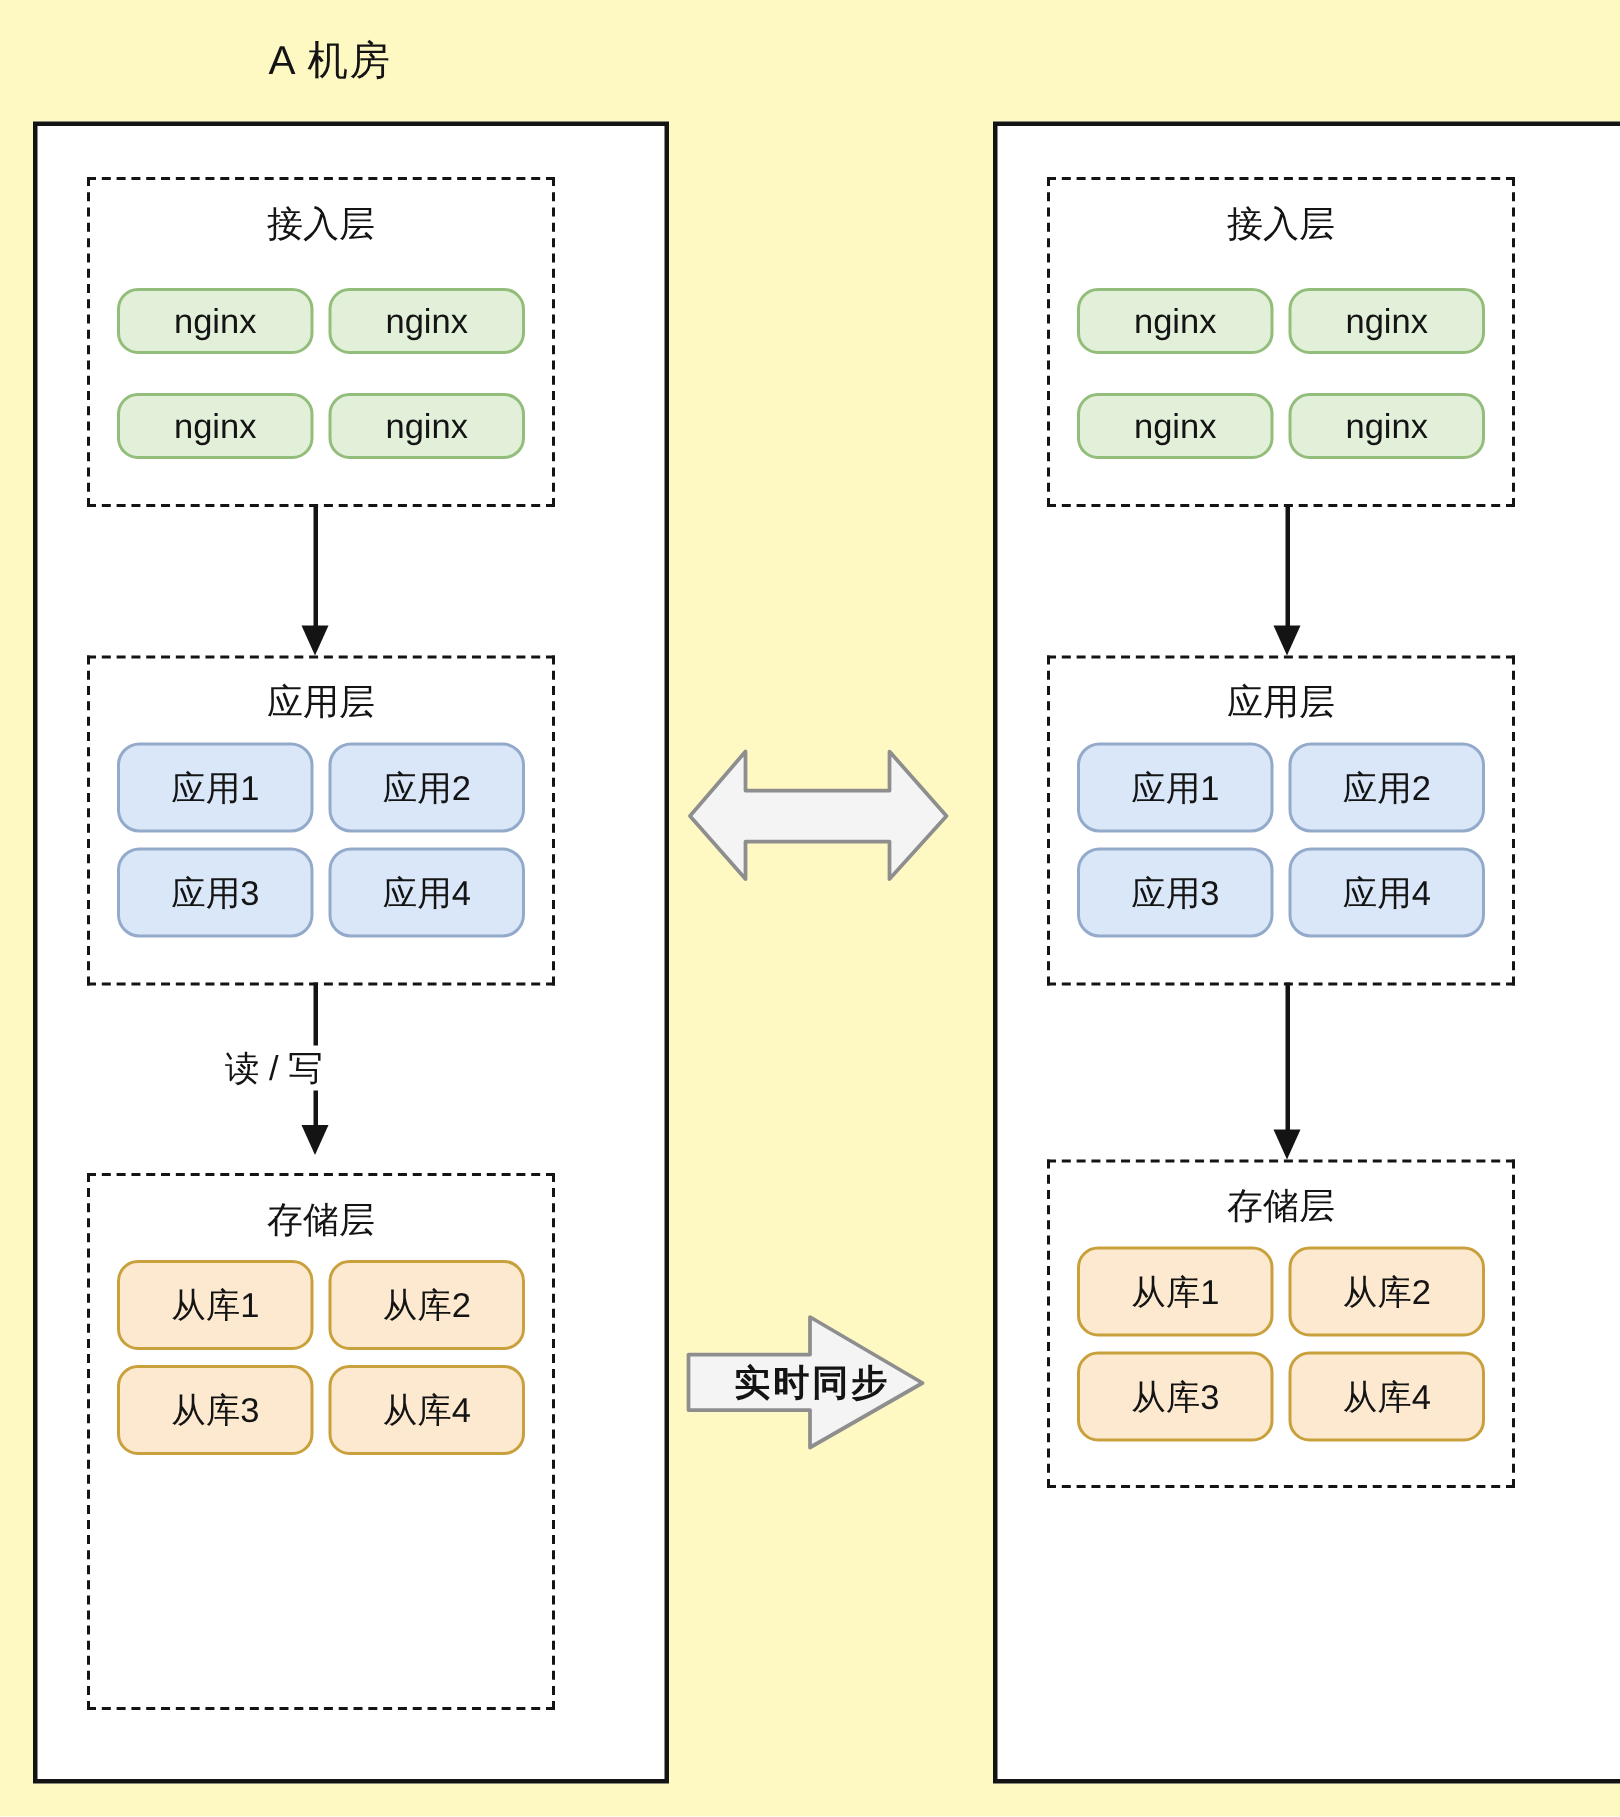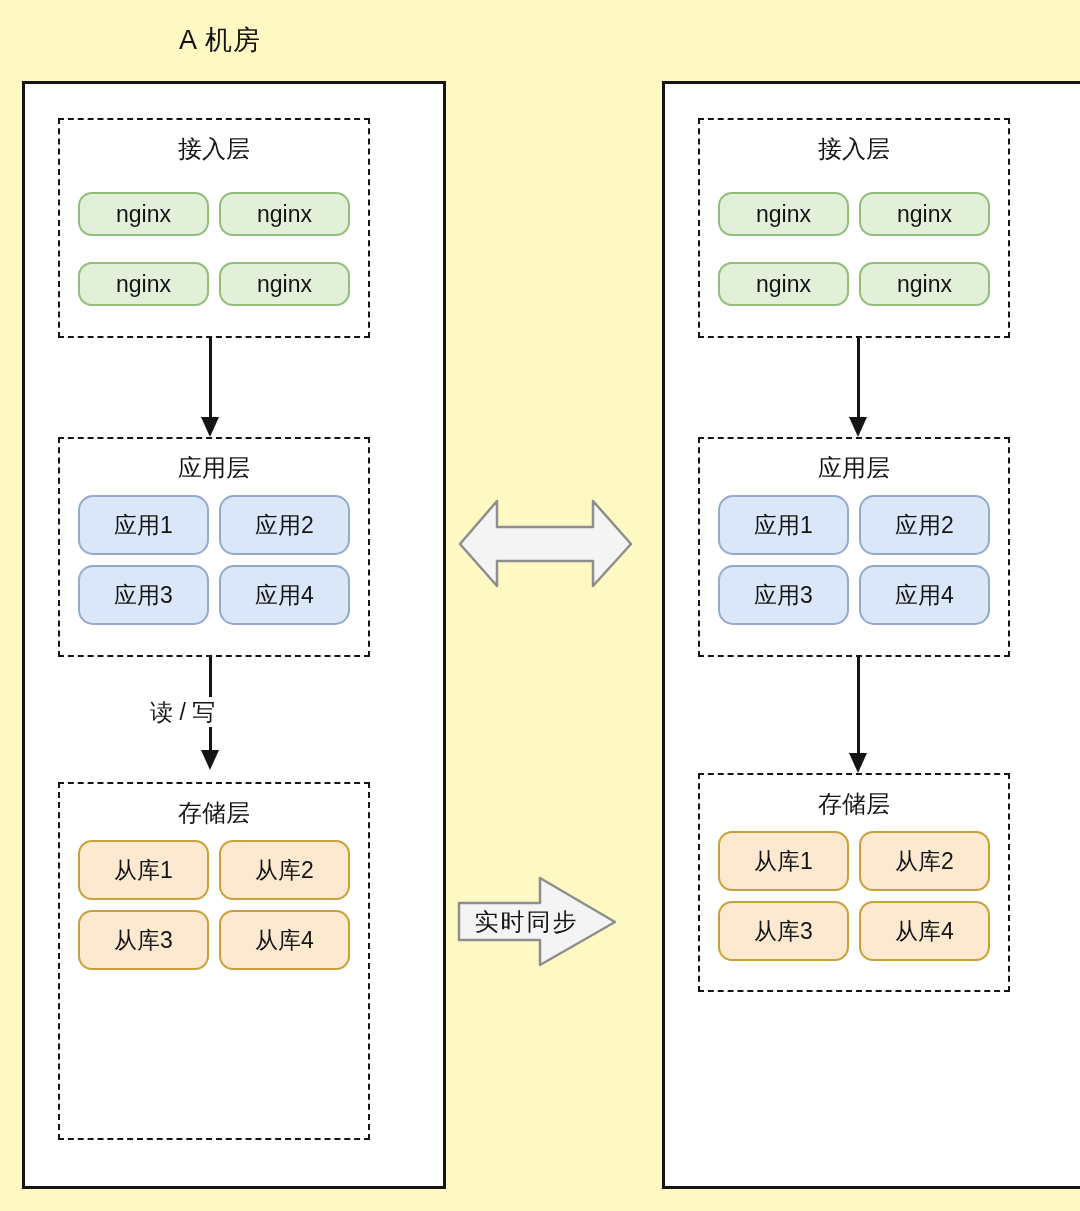--- a/index.html
+++ b/index.html
@@ -52,21 +52,21 @@
   .rw-label {
     position:absolute; left:150px; top:697px; width:137px; height:30px;
     background:#ffffff; text-align:left; font-size:23px; line-height:30px;
   }
   .fat-arrow { position:absolute; }
   .fat-label {
     position:absolute; display:flex; align-items:center; justify-content:center;
     font-size:24px; letter-spacing:2px;
   }
   .fat-label.zx { left:458px; top:497px; width:175px; height:93px; }
-  .fat-label.sync { left:446px; top:875px; width:161px; height:93px; }
+  .fat-label.sync { left:461px; top:875px; width:161px; height:93px;font-weight:bold; }
 </style>
 </head>
 <body>
 
 <div class="canvas">
 
   <div class="dc-title a">A 机房</div>
 
   <div class="dc-box a">
     <div class="layer layer-access">

